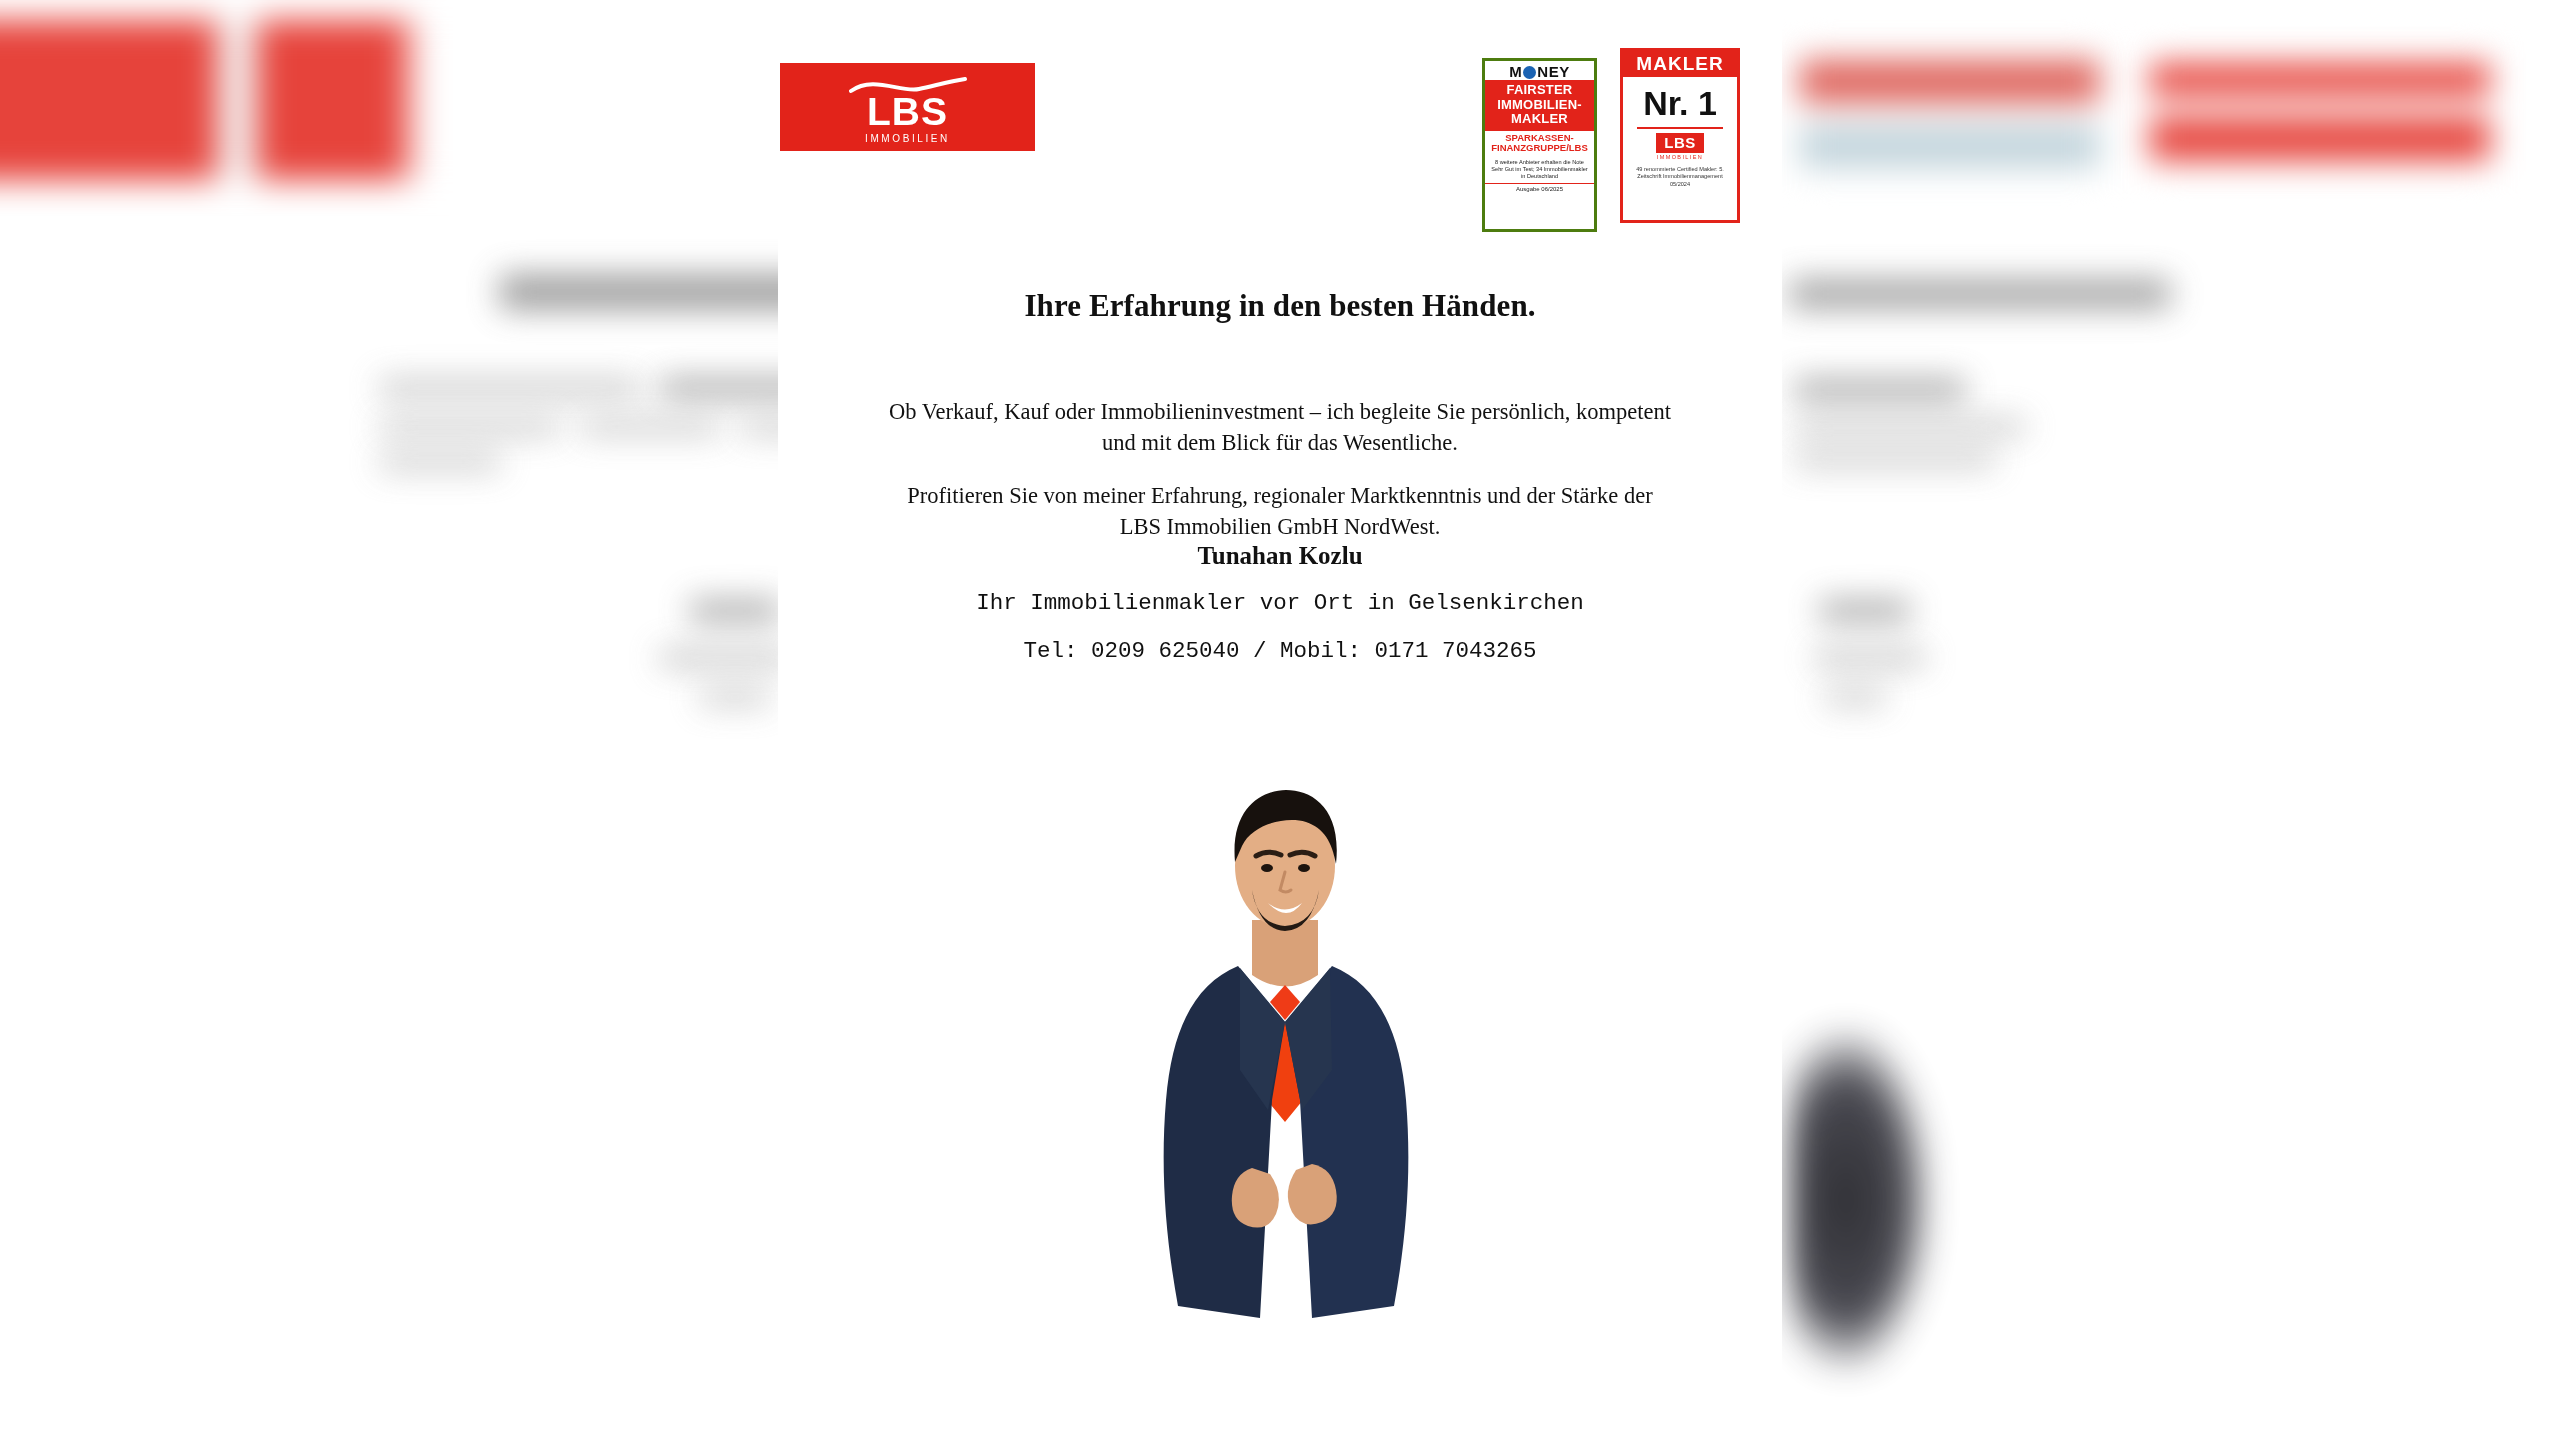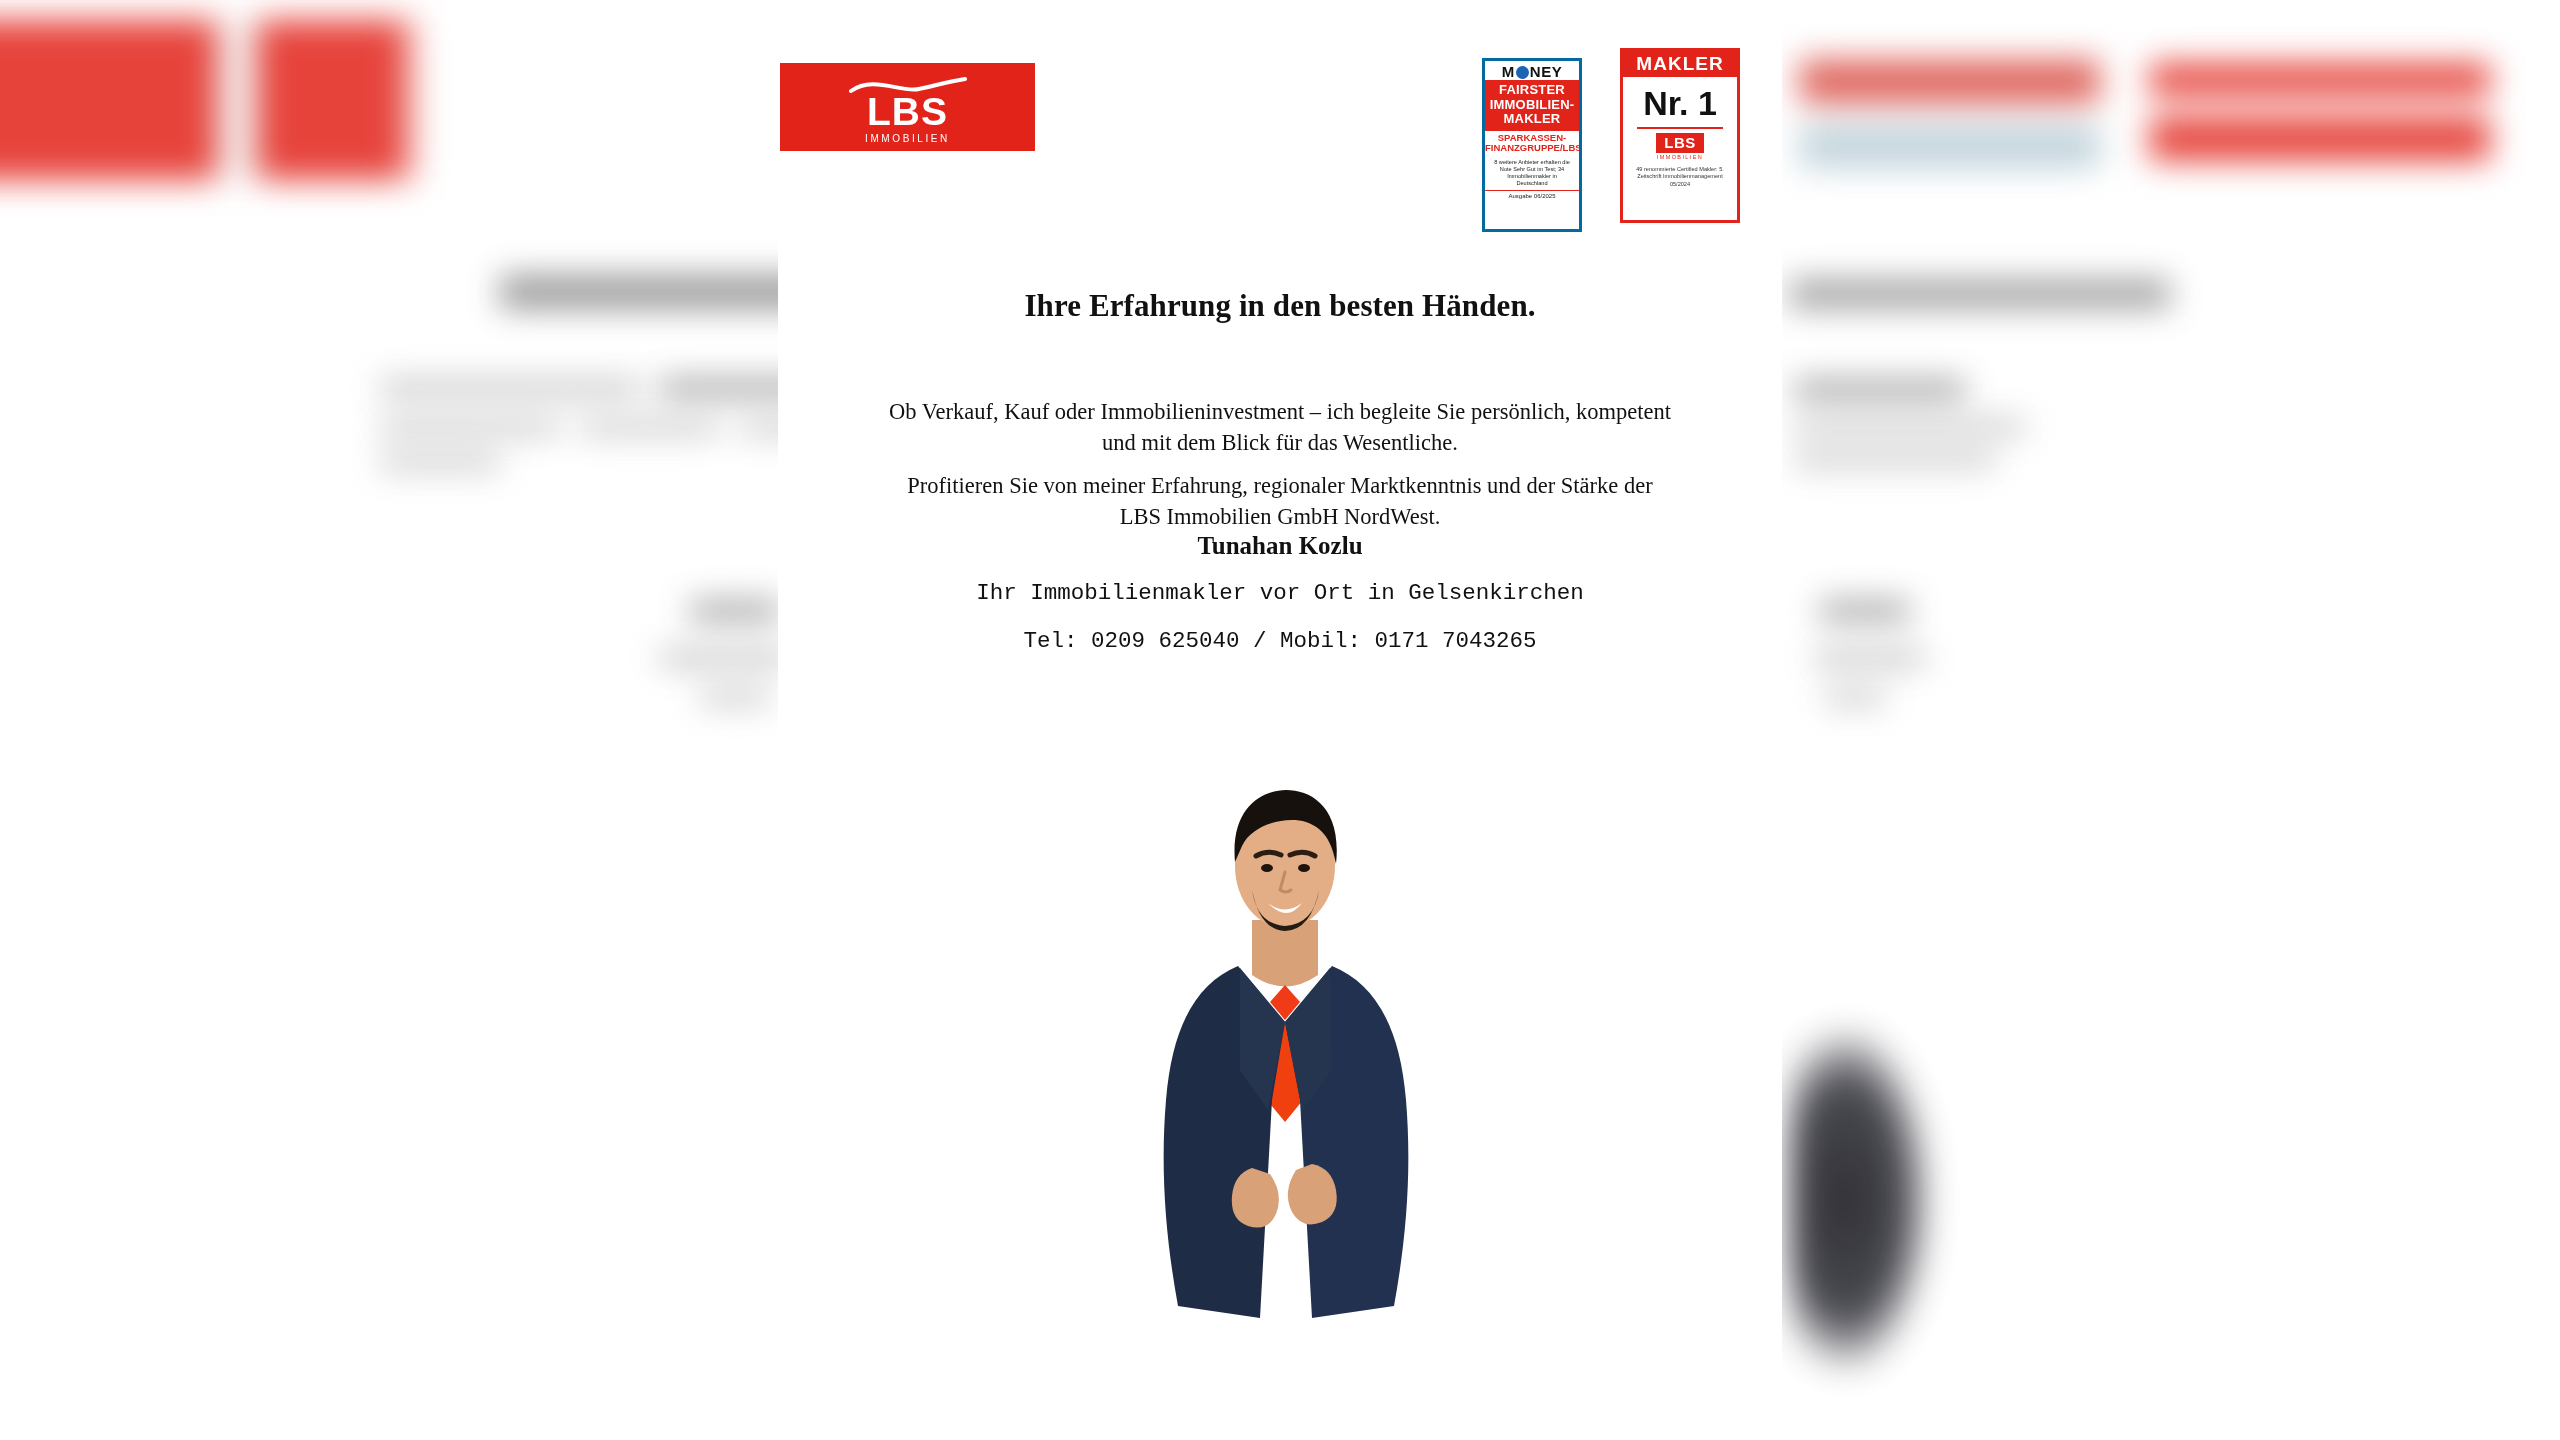--- a/index.html
+++ b/index.html
@@ -103,23 +103,23 @@
     font-size: 10px;
     letter-spacing: 2.6px;
     line-height: 12px;
     margin-top: 1px;
   }
 
   
   .badge-money {
     position: absolute;
     left: 1482px; top: 58px;
-    width: 100px; height: 174px;
-    background: #ffffff;
-    border: 3px solid #0369a1;
+    width: 115px; height: 174px;
+    background: #ffffff;
+    border: 3px solid #4d7c0f;
     z-index: 6;
     text-align: center;
     font-family: "Liberation Sans", sans-serif;
     overflow: hidden;
   }
   .badge-money .bm-top {
     font-weight: bold;
     font-size: 15px;
     letter-spacing: 0.5px;
     color: #111;
@@ -235,21 +235,21 @@
     font-weight: bold;
     letter-spacing: 0.1px;
   }
   .para {
     margin: 0 auto;
     width: 790px;
     font-size: 22.5px;
     line-height: 31px;
   }
   .para-1 { margin-top: 72px; }
-  .para-2 { margin-top: 12px; }
+  .para-2 { margin-top: 22px; }
 
   .agent-name {
     font-size: 25px;
     font-weight: bold;
   }
   .agent-line {
     margin-top: 18px;
     font-size: 22.5px;
     line-height: 30px;
     font-family: Liberation Mono, monospace;

